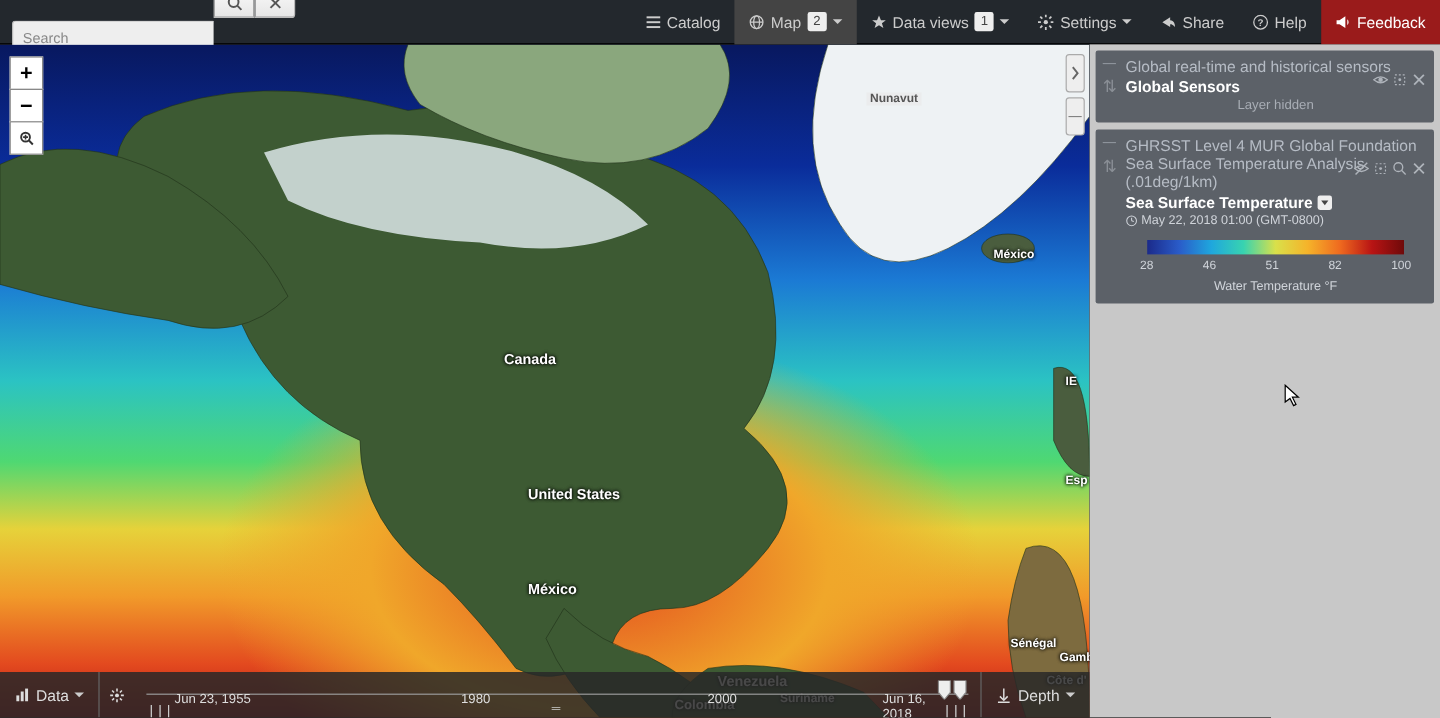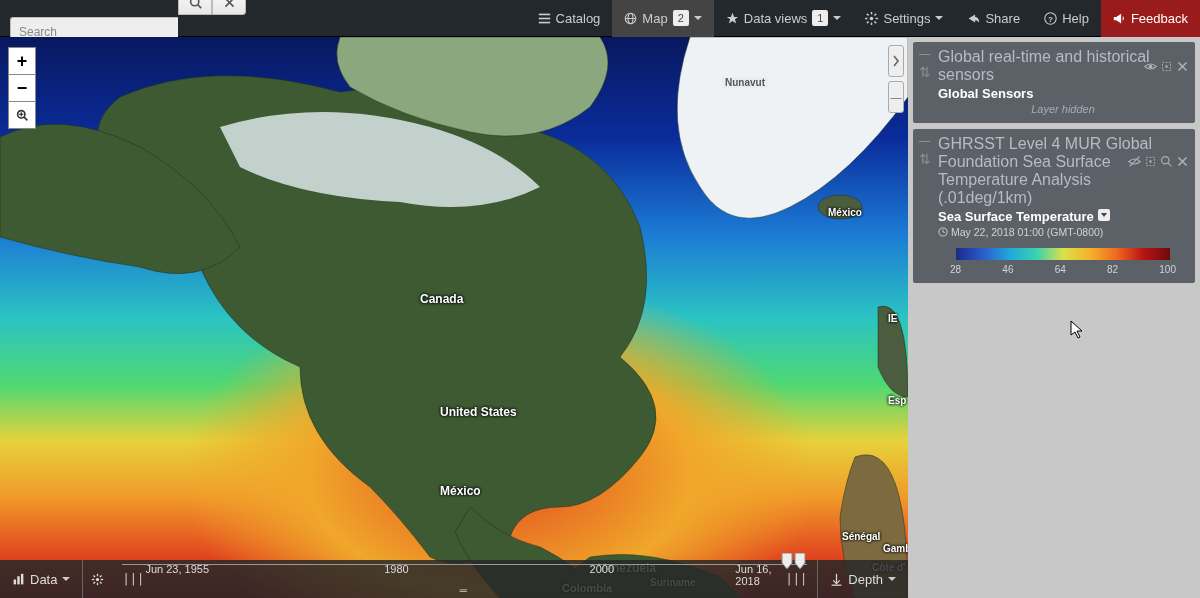--- a/index.html
+++ b/index.html
@@ -33,39 +33,39 @@
   .zoom-btn + .zoom-btn { margin-top:-1px; }
   .zoom-rect { margin-top:10px; }
   
   
   .collapse-handle { position:absolute; top:8px; right:4px; width:16px; height:32px; background:#eee; border:1px solid #aaa; border-radius:3px; display:flex;align-items:center;justify-content:center; cursor:pointer; color:#666; font-size:11px; }
   
   
   .bottom-bar { position:absolute; left:0; right:0; bottom:0; height:38px; background:rgba(40,40,40,.85); color:#ddd; display:flex; align-items:stretch; }
   .bb-btn { display:flex; align-items:center; gap:5px; padding:0 12px; cursor:pointer; font-size:13px; }
   .bb-sep { width:1px; background:#666; margin:0; }
-  .timeline { flex:1; position:relative; display:flex; flex-direction:column; justify-content:flex-start; padding:4px 10px 0; }
+  .timeline { flex:1; position:relative; display:flex; flex-direction:column; justify-content:flex-end; padding:4px 10px 0; }
   .tl-track { position:relative; height:20px; border-top:1px solid #999; }
   .tl-label { position:absolute; top:-2px; font-size:11px; color:#ddd; transform:translateX(-50%); }
   .tl-handle { position:absolute; top:-12px; width:12px; height:16px; cursor:pointer; }
   .tl-handle svg{display:block;}
   .tl-grip { position:absolute; bottom:2px; left:50%; transform:translateX(-50%); font-size:10px; letter-spacing:3px; color:#ccc; }
   .tl-bracket { position:absolute; bottom:-2px; font-size:12px; color:#ccc; font-family:monospace; }
   
   
   .sidebar { width:292px; background:#c8c8c8; height:561px; overflow-y:auto; }
   .layer-card { background:#5c6168; color:#ccc; margin:5px 5px 6px; padding:6px 7px 8px; border-radius:2px; position:relative; font-size:11px; }
   .layer-handle { position:absolute; left:6px; top:6px; color:#9aa0a8; cursor:grab; font-size:11px; line-height:10px; }
   .layer-drag { position:absolute; left:6px; top:22px; color:#8a8f96; font-size:14px; }
   .layer-body { margin-left:18px; }
-  .layer-sub { color:#b6bcc5; font-size:16px; }
-  .layer-title { color:#fff; font-weight:bold; font-size:13px; margin:2px 0; display:flex; gap:4px;}
+  .layer-sub { color:#b6bcc5; font-size:13px; }
+  .layer-title { color:#fff; font-weight:bold; font-size:13px; margin:2px 0; display:flex; align-items:center; gap:4px;}
   .layer-title .dd { width:12px;height:12px;background:#eee;border-radius:2px;display:inline-flex;align-items:center;justify-content:center;}
   .layer-title .dd::after{content:"";border-left:3px solid transparent;border-right:3px solid transparent;border-top:4px solid #444;}
-  .layer-hidden-note { color:#a8adb5; font-style:italic; font-size:11px; text-align:center; margin-top:2px;}
+  .layer-hidden-note { color:#a8adb5; font-size:11px; text-align:center; margin-top:2px;}
   .layer-icons { position:absolute; top:26px; right:6px; display:flex; gap:3px; color:#9aa0a8; font-size:11px; align-items:center;}
   .layer-icons.top { top:18px; }
   .layer-icons span{cursor:pointer; display:inline-flex; align-items:center;}
   .layer-time { font-size:10.5px; color:#cfd3d9; display:flex;align-items:center; gap:3px; margin-top:2px;}
   .legend { margin-top:10px; }
   .legend-bar { height:12px; margin:0 18px; background:linear-gradient(to right,#1b2a8a,#2a5cc9,#1fa7dd,#38d3b0,#d9e04a,#f5b32a,#ef6a1f,#b81414,#6f0a0a); }
   .legend-ticks { display:flex; justify-content:space-between; margin:4px 12px 0; font-size:10px; color:#d0d4da;}
   .legend-label { text-align:center; font-size:10.5px; color:#d0d4da; margin-top:6px;}
   
   
@@ -352,24 +352,25 @@
               <line x1="8" y1="8" x2="8" y2="4" stroke="#cfd3d9" stroke-width="1.4"></line>
               <line x1="8" y1="8" x2="11" y2="9" stroke="#cfd3d9" stroke-width="1.4"></line>
             </svg>
           <span>May 22, 2018 01:00 (GMT-0800)</span>
         </div>
         <div class="legend">
           <div class="legend-bar"></div>
           <div class="legend-ticks">
             <span>28</span>
             <span>46</span>
-            <span>64</span>
+            <span>51</span>
             <span>82</span>
             <span>100</span>
           </div>
+          <div class="legend-label">Water Temperature °F</div>
         </div>
       </div>
       <div class="layer-icons">
         <span>
             <svg class="ic" viewBox="0 0 16 16">
               <path d="M1 8 Q8 2 15 8 Q8 14 1 8 Z" stroke="#aeb3ba" stroke-width="1.3" fill="none"></path>
               <line x1="2" y1="14" x2="14" y2="2" stroke="#aeb3ba" stroke-width="1.5"></line>
             </svg>
           </span>
         <span>

